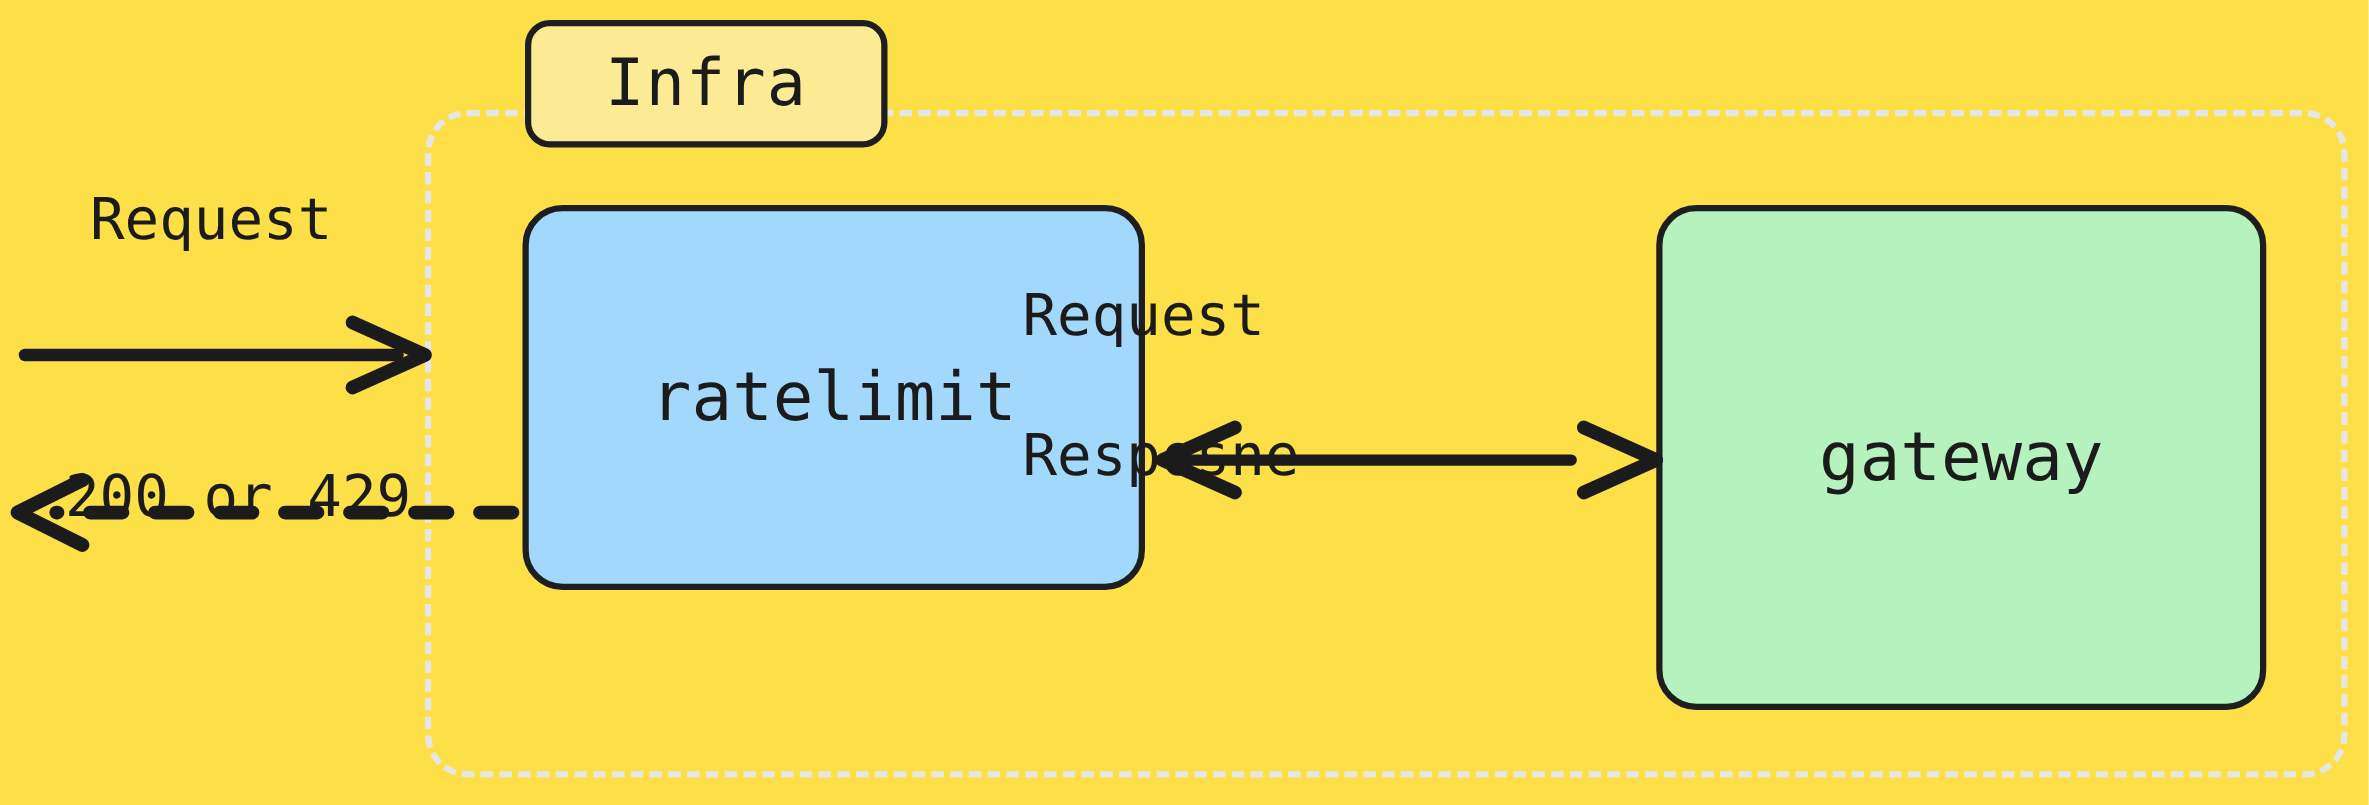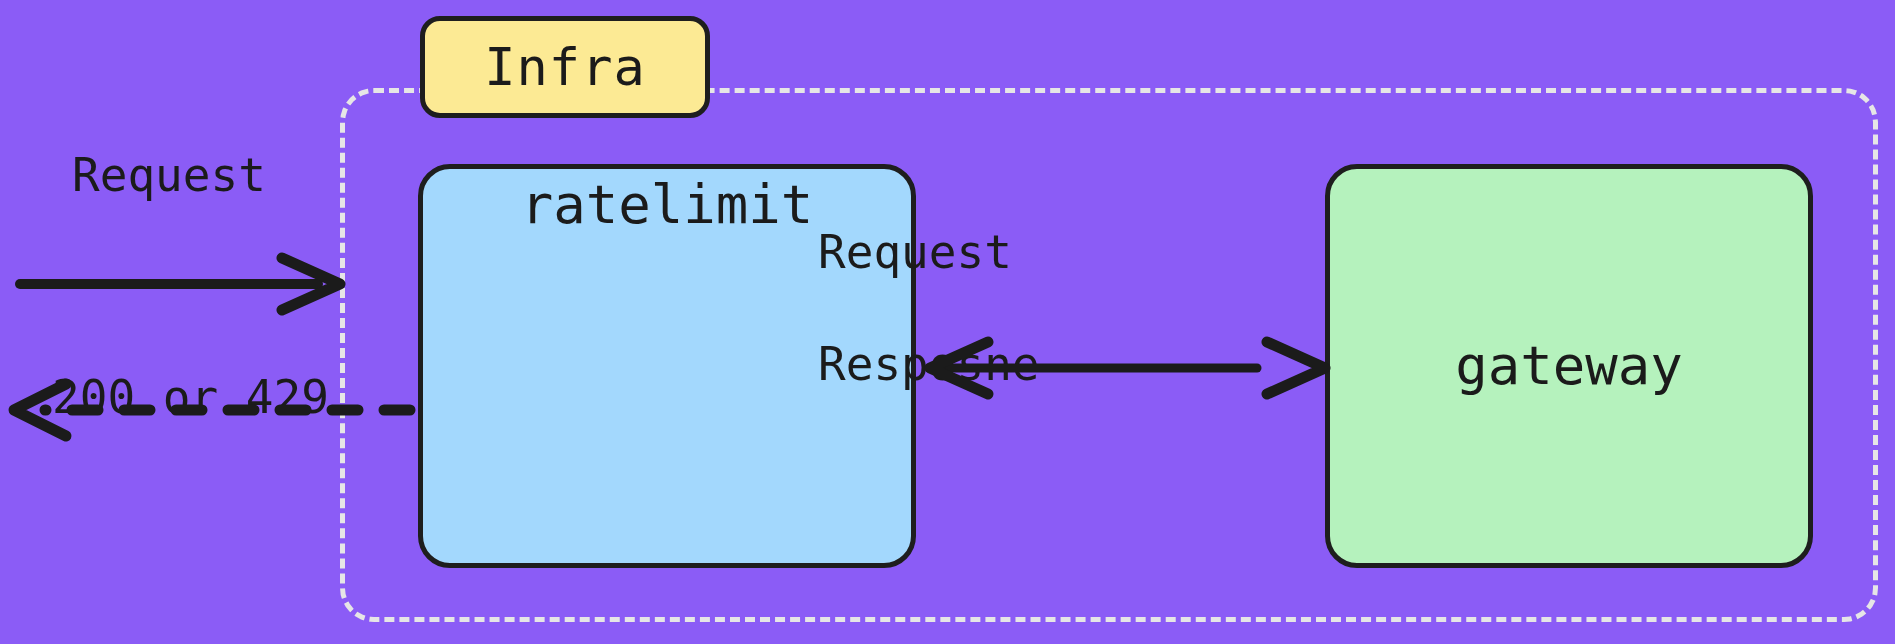--- a/index.html
+++ b/index.html
@@ -8,21 +8,21 @@
     padding: 0;
     background: #ffffff;
   }
   body {
     font-family: "DejaVu Sans Mono", "Liberation Mono", monospace;
   }
   #canvas {
     position: relative;
     width: 1895px;
     height: 644px;
-    background: #8b5cf6;
+    background: #fde047;
     overflow: hidden;
   }
 
   
   .group-boundary {
     position: absolute;
     left: 340px;
     top: 88px;
     width: 1538px;
     height: 534px;
@@ -64,23 +64,22 @@
     justify-content: center;
     color: #1b1b1b;
     font-size: 54px;
     line-height: 1.35;
     z-index: 5;
   }
   .node-ratelimit {
     left: 418px;
     top: 164px;
     width: 498px;
-    height: 404px;
+    height: 308px;
     background: #a3d8fd;
-    justify-content: space-between;
   }
   .node-gateway {
     left: 1325px;
     top: 164px;
     width: 488px;
     height: 404px;
     background: #b5f2bd;
   }
   .node-line { display: block; white-space: pre; }
 

